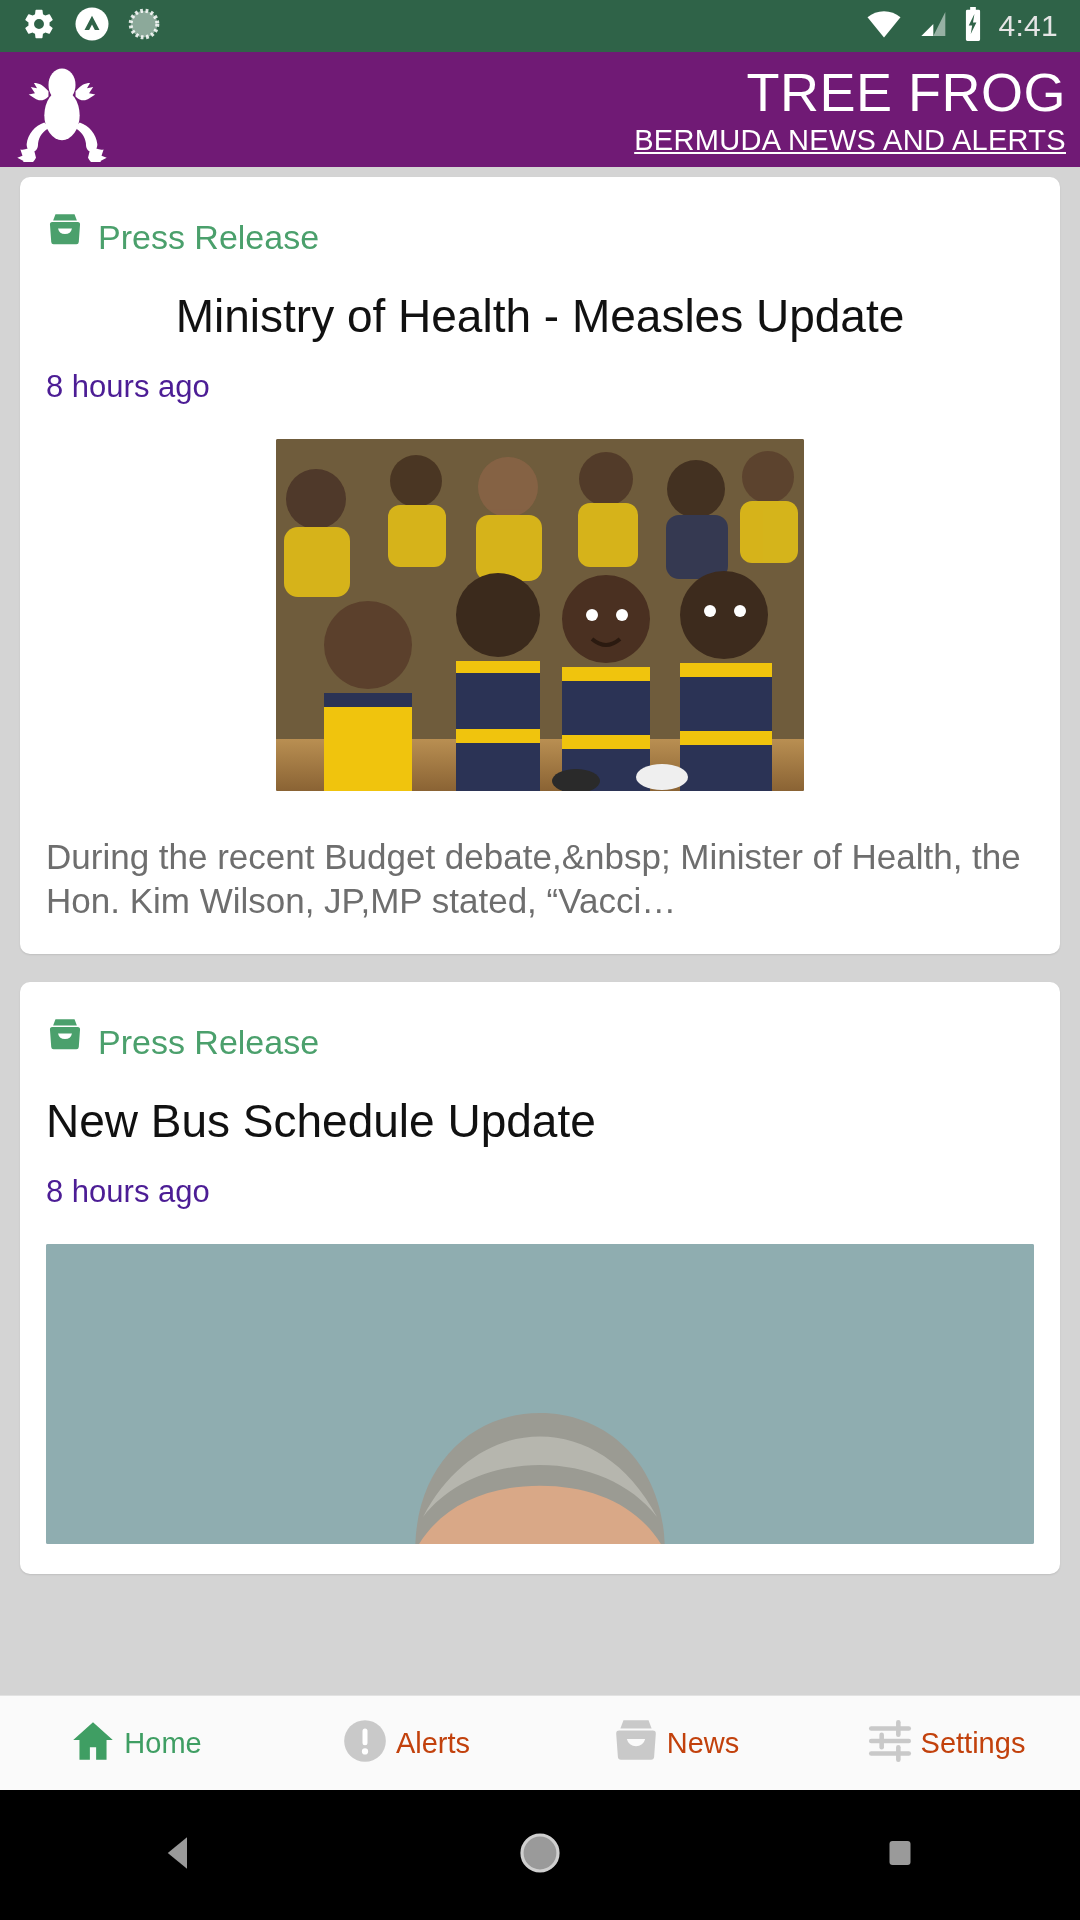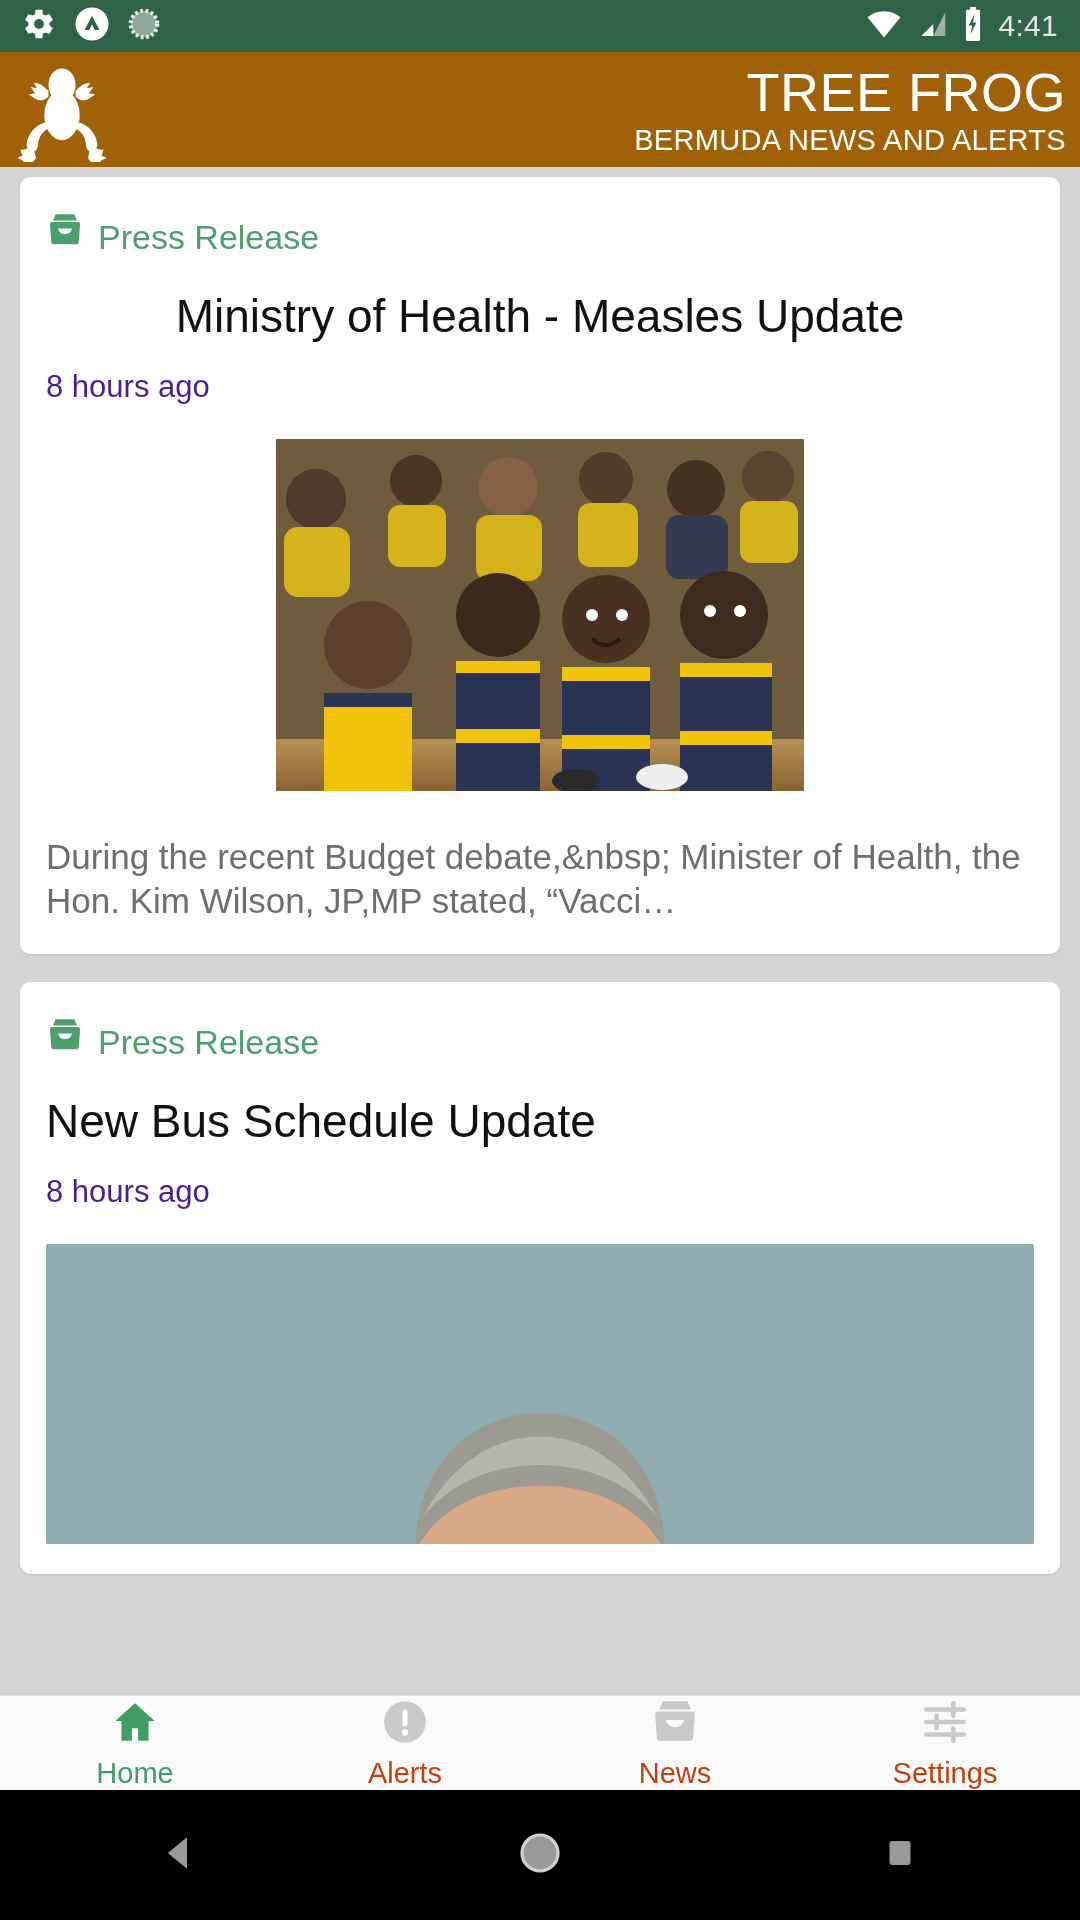--- a/index.html
+++ b/index.html
@@ -16,36 +16,36 @@
     height:52px; background:#2f6348;
     display:flex; align-items:center;
     padding:0 22px; color:#e5e5e5;
   }
   .sb-left { display:flex; align-items:center; gap:18px; }
   .sb-right { margin-left:auto; display:flex; align-items:center; gap:14px; }
   .sb-time { font-size:30px; letter-spacing:.3px; font-weight:400; }
 
   
   .appbar {
-    height:115px; background:#a16207;
+    height:115px; background:#701a75;
     display:flex; align-items:center;
     padding:0 14px 0 10px; position:relative;
   }
   .frog-logo { width:104px; height:104px; flex:0 0 auto; }
   .brand {
     margin-left:auto; text-align:right; color:#fff;
     line-height:1;
   }
   .brand-title {
     font-size:54px; font-weight:400; letter-spacing:.5px;
     display:block; font-stretch:condensed;
   }
   .brand-sub {
     font-size:29px; font-weight:400; letter-spacing:.3px;
-    display:block; margin-top:7px;
+    display:block; margin-top:7px;text-decoration:underline;
   }
 
   
   .feed {
     position:absolute; top:167px; left:0; right:0; bottom:225px;
     overflow:hidden; padding:10px 20px 0 20px;
   }
   .card {
     background:#fff; border-radius:10px;
     margin-bottom:28px; padding:34px 26px 30px 26px;
@@ -79,22 +79,22 @@
     overflow:hidden; background:#8fadb0;
   }
 
   
   .tabbar {
     position:absolute; left:0; right:0; bottom:130px; height:95px;
     background:#fafafa; border-top:1px solid #e2e2e2;
     display:flex; align-items:center;
   }
   .tab {
-    flex:1; display:flex; flex-direction:column;
-    align-items:center; gap:6px;
+    flex:1; display:flex; flex-direction:row;
+    align-items:center; justify-content:center; gap:6px;
   }
   .tab-label { font-size:29px; color:#c2410c; }
   .tab.active .tab-label { color:#3f9e63; }
 
   
   .androidnav {
     position:absolute; left:0; right:0; bottom:0; height:130px;
     background:#000; display:flex; align-items:center;
   }
   .androidnav > div { flex:1; display:flex; justify-content:center; align-items:center; }

